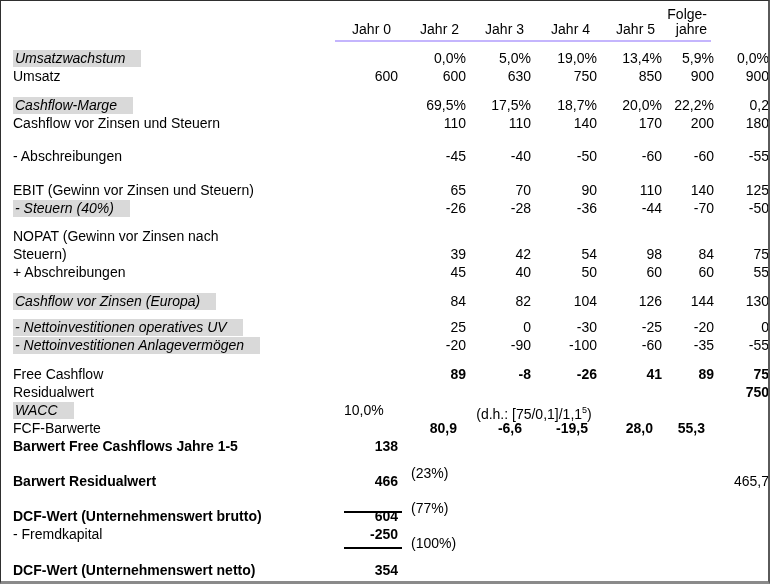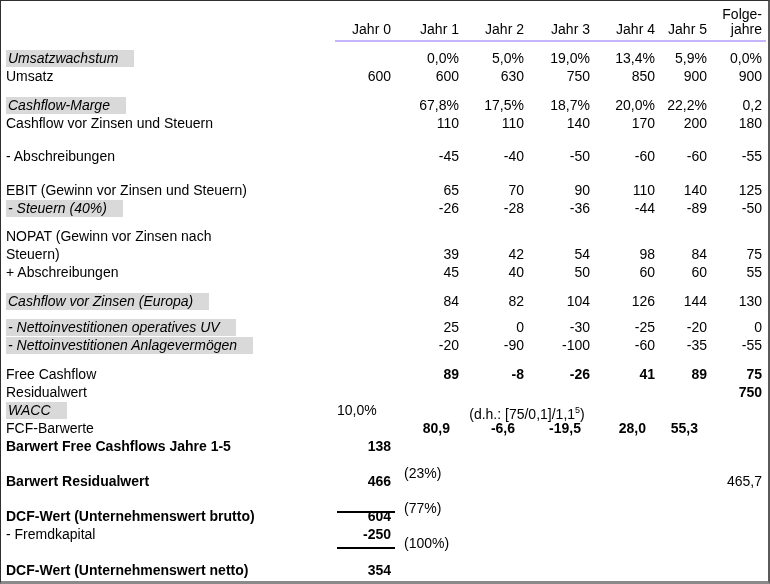--- a/index.html
+++ b/index.html
@@ -27,21 +27,21 @@
     display: flex;
     align-items: flex-end;
     justify-content: flex-end;
     text-align: right;
     white-space: pre-line;
     line-height: 15px;
     padding: 2px 4px 3px 0;
     border-bottom: 2px solid #c4b5fd;
   }
   .hcell.lblcol { border-bottom: none; }
-  .row { height: 18px; line-height: 18px; }
+  .row { height: 18px; line-height: 18px; padding-left: 7px; }
   .row.sumrow { height: 28px; }
   .cell { white-space: nowrap; overflow: visible; }
   .cell.lbl { padding-left: 5px; }
   .cell.num { text-align: right; padding-right: 4px; position: relative; }
   .cell.num.ind { padding-right: 13px; font-weight: bold; }
   .cell.num.left0 { text-align: left; padding-left: 2px; }
   .cell.note { text-align: left; padding-left: 9px; margin-top: 27px; }
   .b { font-weight: bold; }
   .hl {
     background: #d9d9d9;
@@ -60,21 +60,20 @@
     background: #000000;
   }
 </style>
 </head>
 <body>
 
 <div class="sheet">
   <div class="header-row" id="header-row">
       <div class="hcell lblcol"></div>
       <div class="hcell numcol">Jahr 0</div>
-      <div class="hcell numcol">Jahr 1</div>
       <div class="hcell numcol">Jahr 2</div>
       <div class="hcell numcol">Jahr 3</div>
       <div class="hcell numcol">Jahr 4</div>
       <div class="hcell numcol">Jahr 5</div>
       <div class="hcell numcol">Folge-
 jahre</div>
     </div>
   <div id="table-body">
       <div class="row" style="margin-top: 7px;">
         <div class="cell lbl"><span class="hl">Umsatzwachstum</span></div>
@@ -92,21 +91,21 @@
         <div class="cell num"><span>600</span></div>
         <div class="cell num"><span>630</span></div>
         <div class="cell num"><span>750</span></div>
         <div class="cell num"><span>850</span></div>
         <div class="cell num"><span>900</span></div>
         <div class="cell num"><span>900</span></div>
       </div>
       <div class="row" style="margin-top: 11px;">
         <div class="cell lbl"><span class="hl">Cashflow-Marge</span></div>
         <div class="cell num"><span></span></div>
-        <div class="cell num"><span>67,8%</span></div>
+        <div class="cell num"><span>69,5%</span></div>
         <div class="cell num"><span>17,5%</span></div>
         <div class="cell num"><span>18,7%</span></div>
         <div class="cell num"><span>20,0%</span></div>
         <div class="cell num"><span>22,2%</span></div>
         <div class="cell num"><span>0,2</span></div>
       </div>
       <div class="row">
         <div class="cell lbl">Cashflow vor Zinsen und Steuern</div>
         <div class="cell num"><span></span></div>
         <div class="cell num"><span>110</span></div>
@@ -136,21 +135,21 @@
         <div class="cell num"><span>140</span></div>
         <div class="cell num"><span>125</span></div>
       </div>
       <div class="row">
         <div class="cell lbl"><span class="hl">- Steuern (40%)</span></div>
         <div class="cell num"><span></span></div>
         <div class="cell num"><span>-26</span></div>
         <div class="cell num"><span>-28</span></div>
         <div class="cell num"><span>-36</span></div>
         <div class="cell num"><span>-44</span></div>
-        <div class="cell num"><span>-89</span></div>
+        <div class="cell num"><span>-70</span></div>
         <div class="cell num"><span>-50</span></div>
       </div>
       <div class="row" style="margin-top: 10px;">
         <div class="cell lbl">NOPAT (Gewinn vor Zinsen nach</div>
         <div class="cell num"><span></span></div>
         <div class="cell num"><span></span></div>
         <div class="cell num"><span></span></div>
         <div class="cell num"><span></span></div>
         <div class="cell num"><span></span></div>
         <div class="cell num"><span></span></div>

